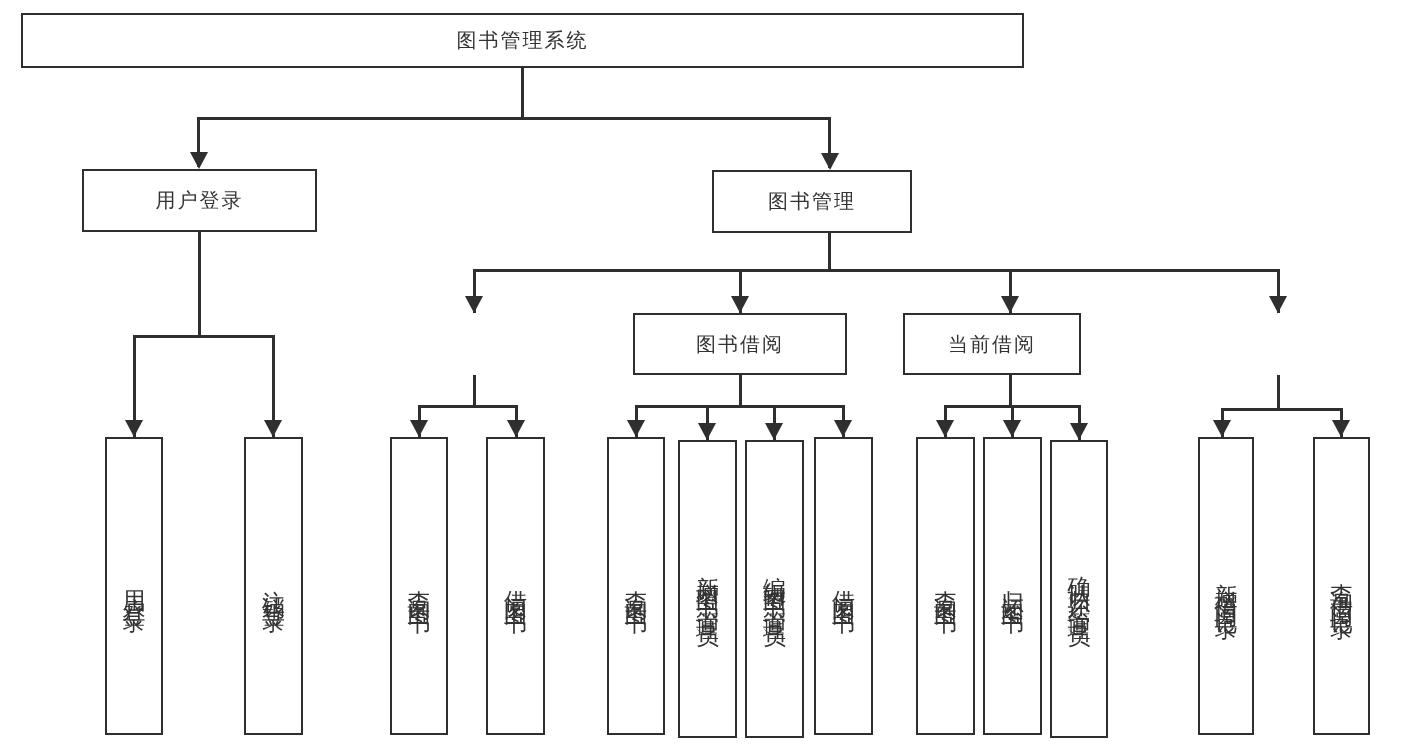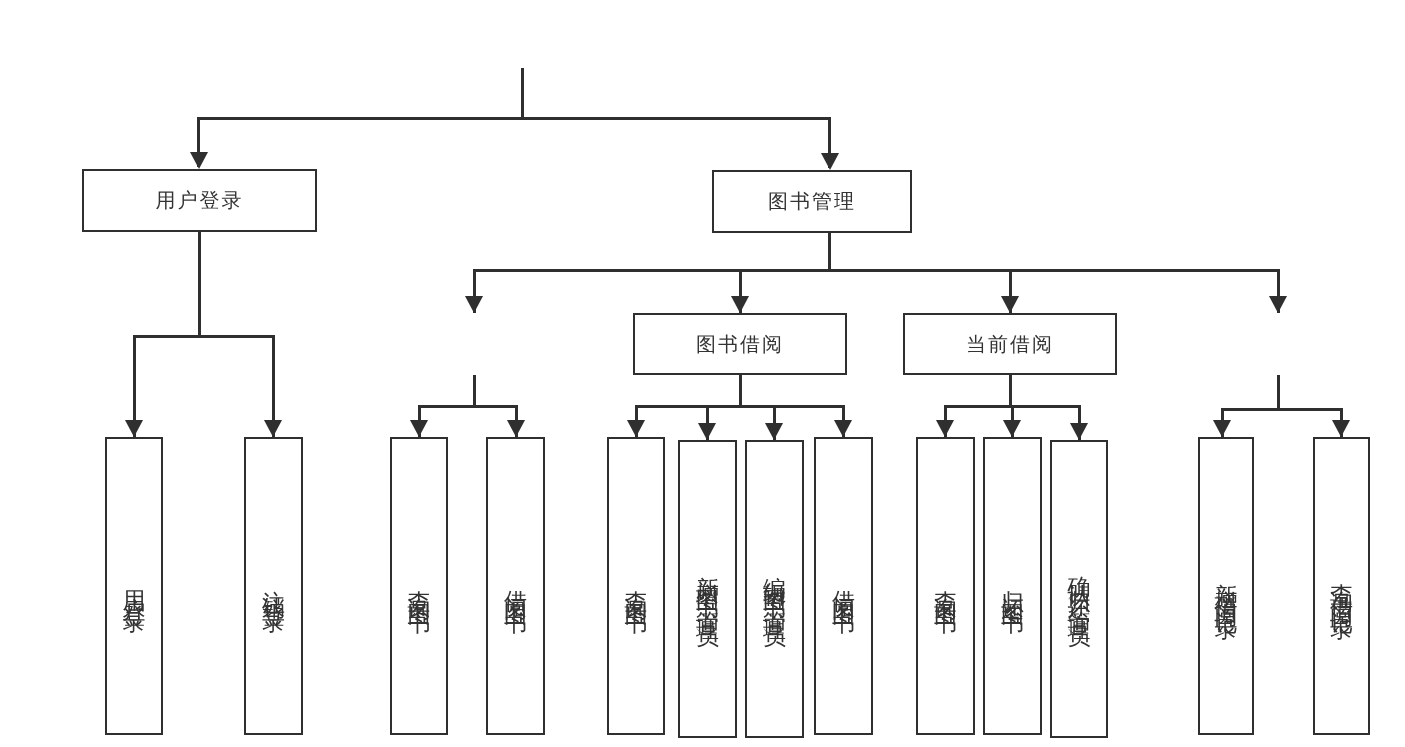--- a/index.html
+++ b/index.html
@@ -28,20 +28,23 @@
   .watermark {
     position:absolute; right:4px; bottom:5px;
     font-size:19px; letter-spacing:0.5px; white-space:nowrap; z-index:5;
   }
 </style>
 </head>
 <body>
 
 <div class="canvas">
 
+  <div class="node" style="left:21px;top:13px;width:1003px;height:55px">
+    <span class="hl">图书管理系统</span>
+  </div>
 
   <div class="line vline" style="left:521px;top:68px;height:50px"></div>
   <div class="line hline" style="left:197px;top:117px;width:634px"></div>
   <div class="line vline" style="left:197px;top:117px;height:50px"></div>
   <div class="arr" style="left:190px;top:152px"></div>
   <div class="line vline" style="left:828px;top:117px;height:51px"></div>
   <div class="arr" style="left:821px;top:153px"></div>
 
   <div class="node" style="left:82px;top:169px;width:235px;height:63px">
     <span class="hl">用户登录</span>
@@ -64,21 +67,21 @@
   <div class="line vline" style="left:739px;top:269px;height:44px"></div>
   <div class="arr" style="left:731px;top:296px"></div>
   <div class="line vline" style="left:1009px;top:269px;height:44px"></div>
   <div class="arr" style="left:1001px;top:296px"></div>
   <div class="line vline" style="left:1277px;top:269px;height:44px"></div>
   <div class="arr" style="left:1269px;top:296px"></div>
 
   <div class="node" style="left:633px;top:313px;width:214px;height:62px">
     <span class="hl">图书借阅</span>
   </div>
-  <div class="node" style="left:903px;top:313px;width:214px;height:62px">
+  <div class="node" style="left:903px;top:313px;width:178px;height:62px">
     <span class="hl">当前借阅</span>
   </div>
 
   <div class="line vline" style="left:473px;top:375px;height:32px"></div>
   <div class="line hline" style="left:418px;top:405px;width:99px"></div>
   <div class="line vline" style="left:418px;top:405px;height:32px"></div>
   <div class="arr" style="left:410px;top:420px"></div>
   <div class="line vline" style="left:515px;top:405px;height:32px"></div>
   <div class="arr" style="left:507px;top:420px"></div>
 

